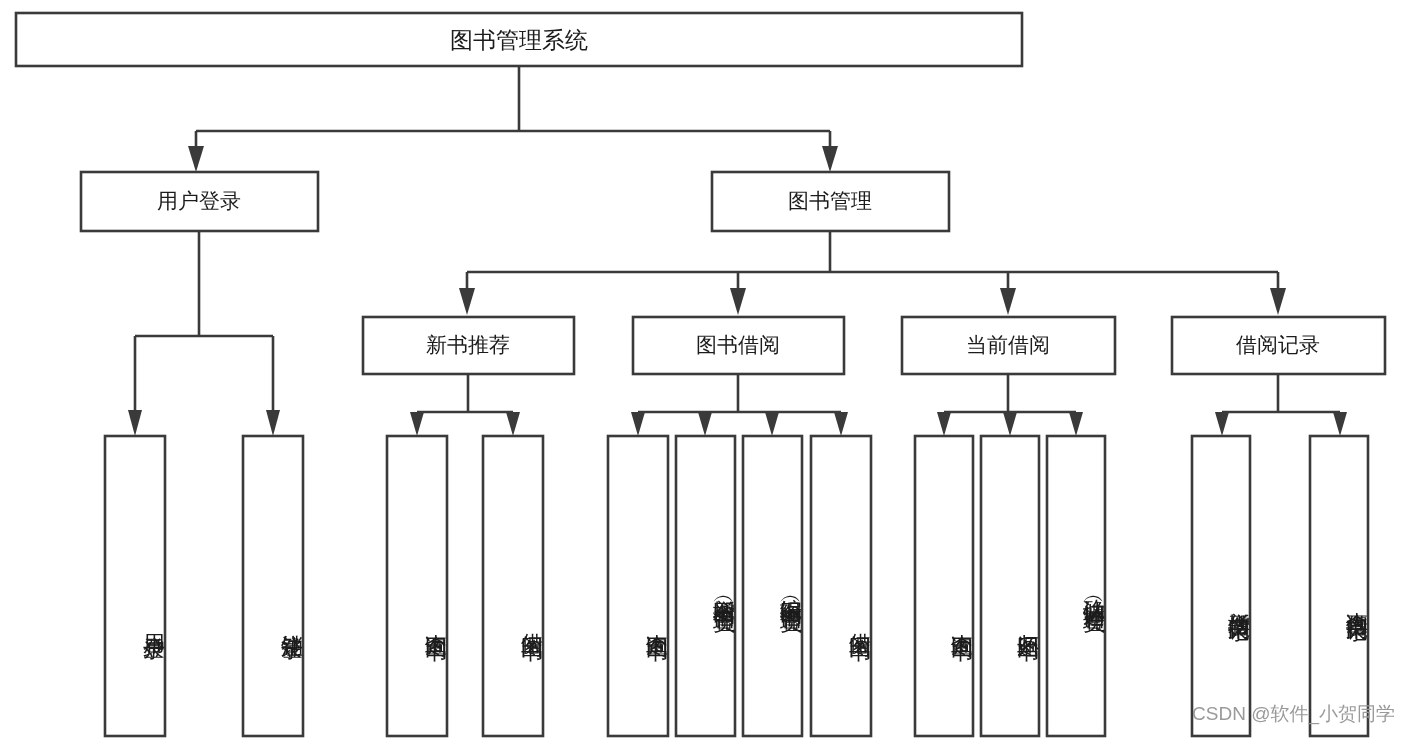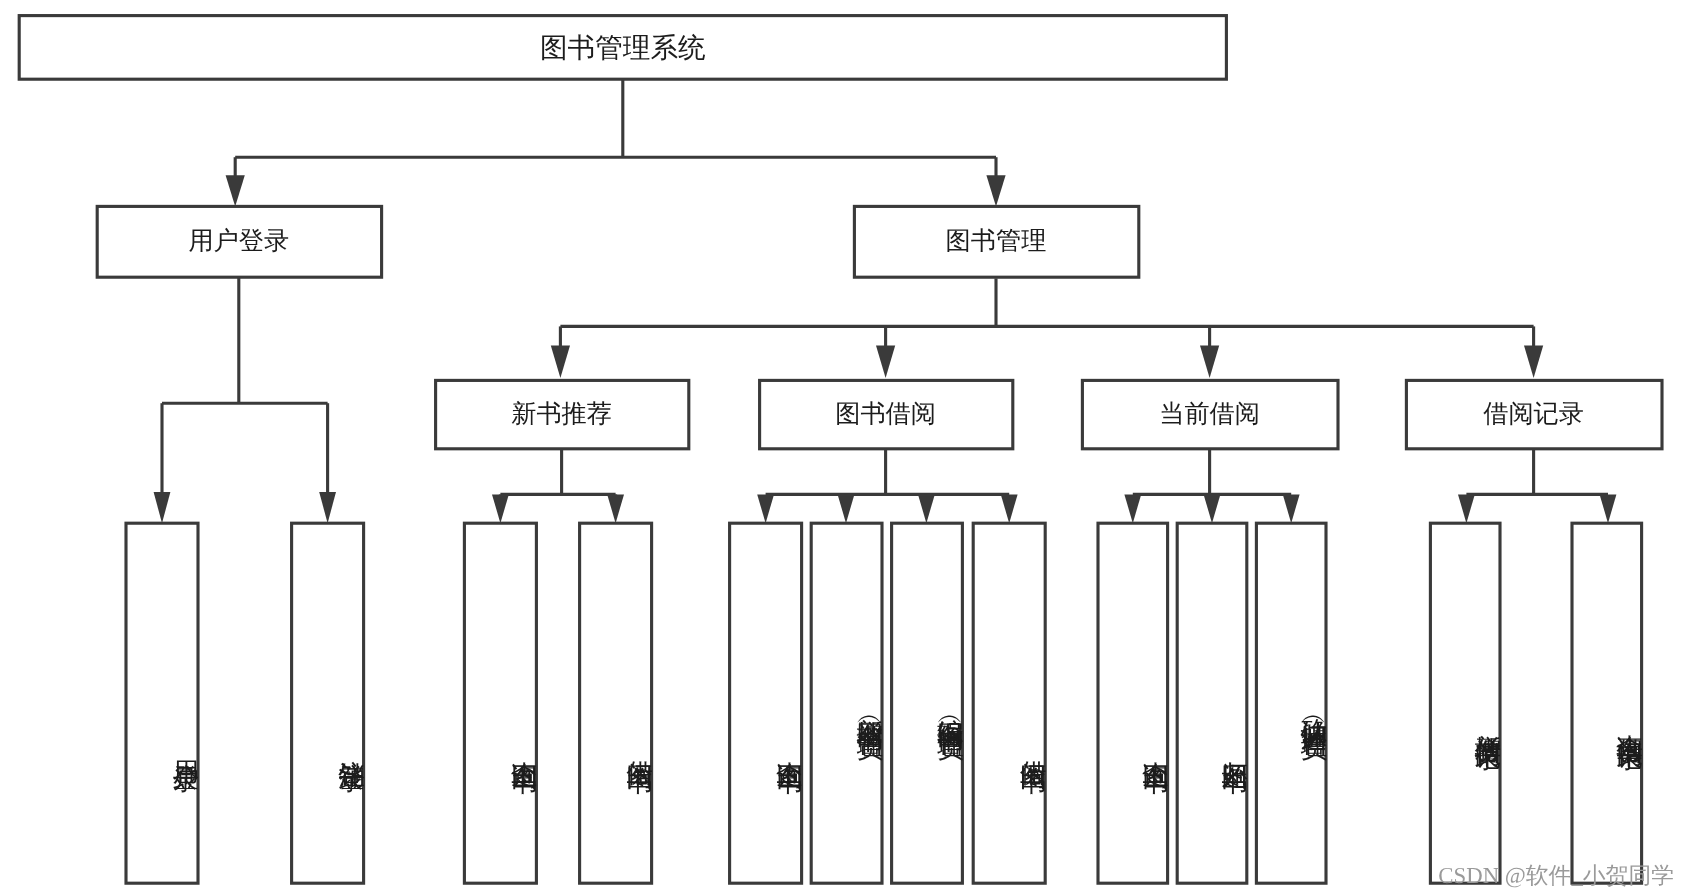--- a/index.html
+++ b/index.html
@@ -60,22 +60,22 @@
     letter-spacing: 2px;
     line-height: 1;
     display: flex;
     align-items: flex-start;
     justify-content: center;
     white-space: nowrap;
   }
   .watermark {
     position: absolute;
     right: 10px;
-    bottom: 0;
-    font-family: Liberation Serif, serif;
+    bottom: 16px;
+    font-family: Liberation Sans, sans-serif;
     font-size: 19px;
     color: #9a9a9a;
     white-space: nowrap;
     pointer-events: none;
   }
 </style>
 </head>
 <body>
 
 <div id="diagram-root">

